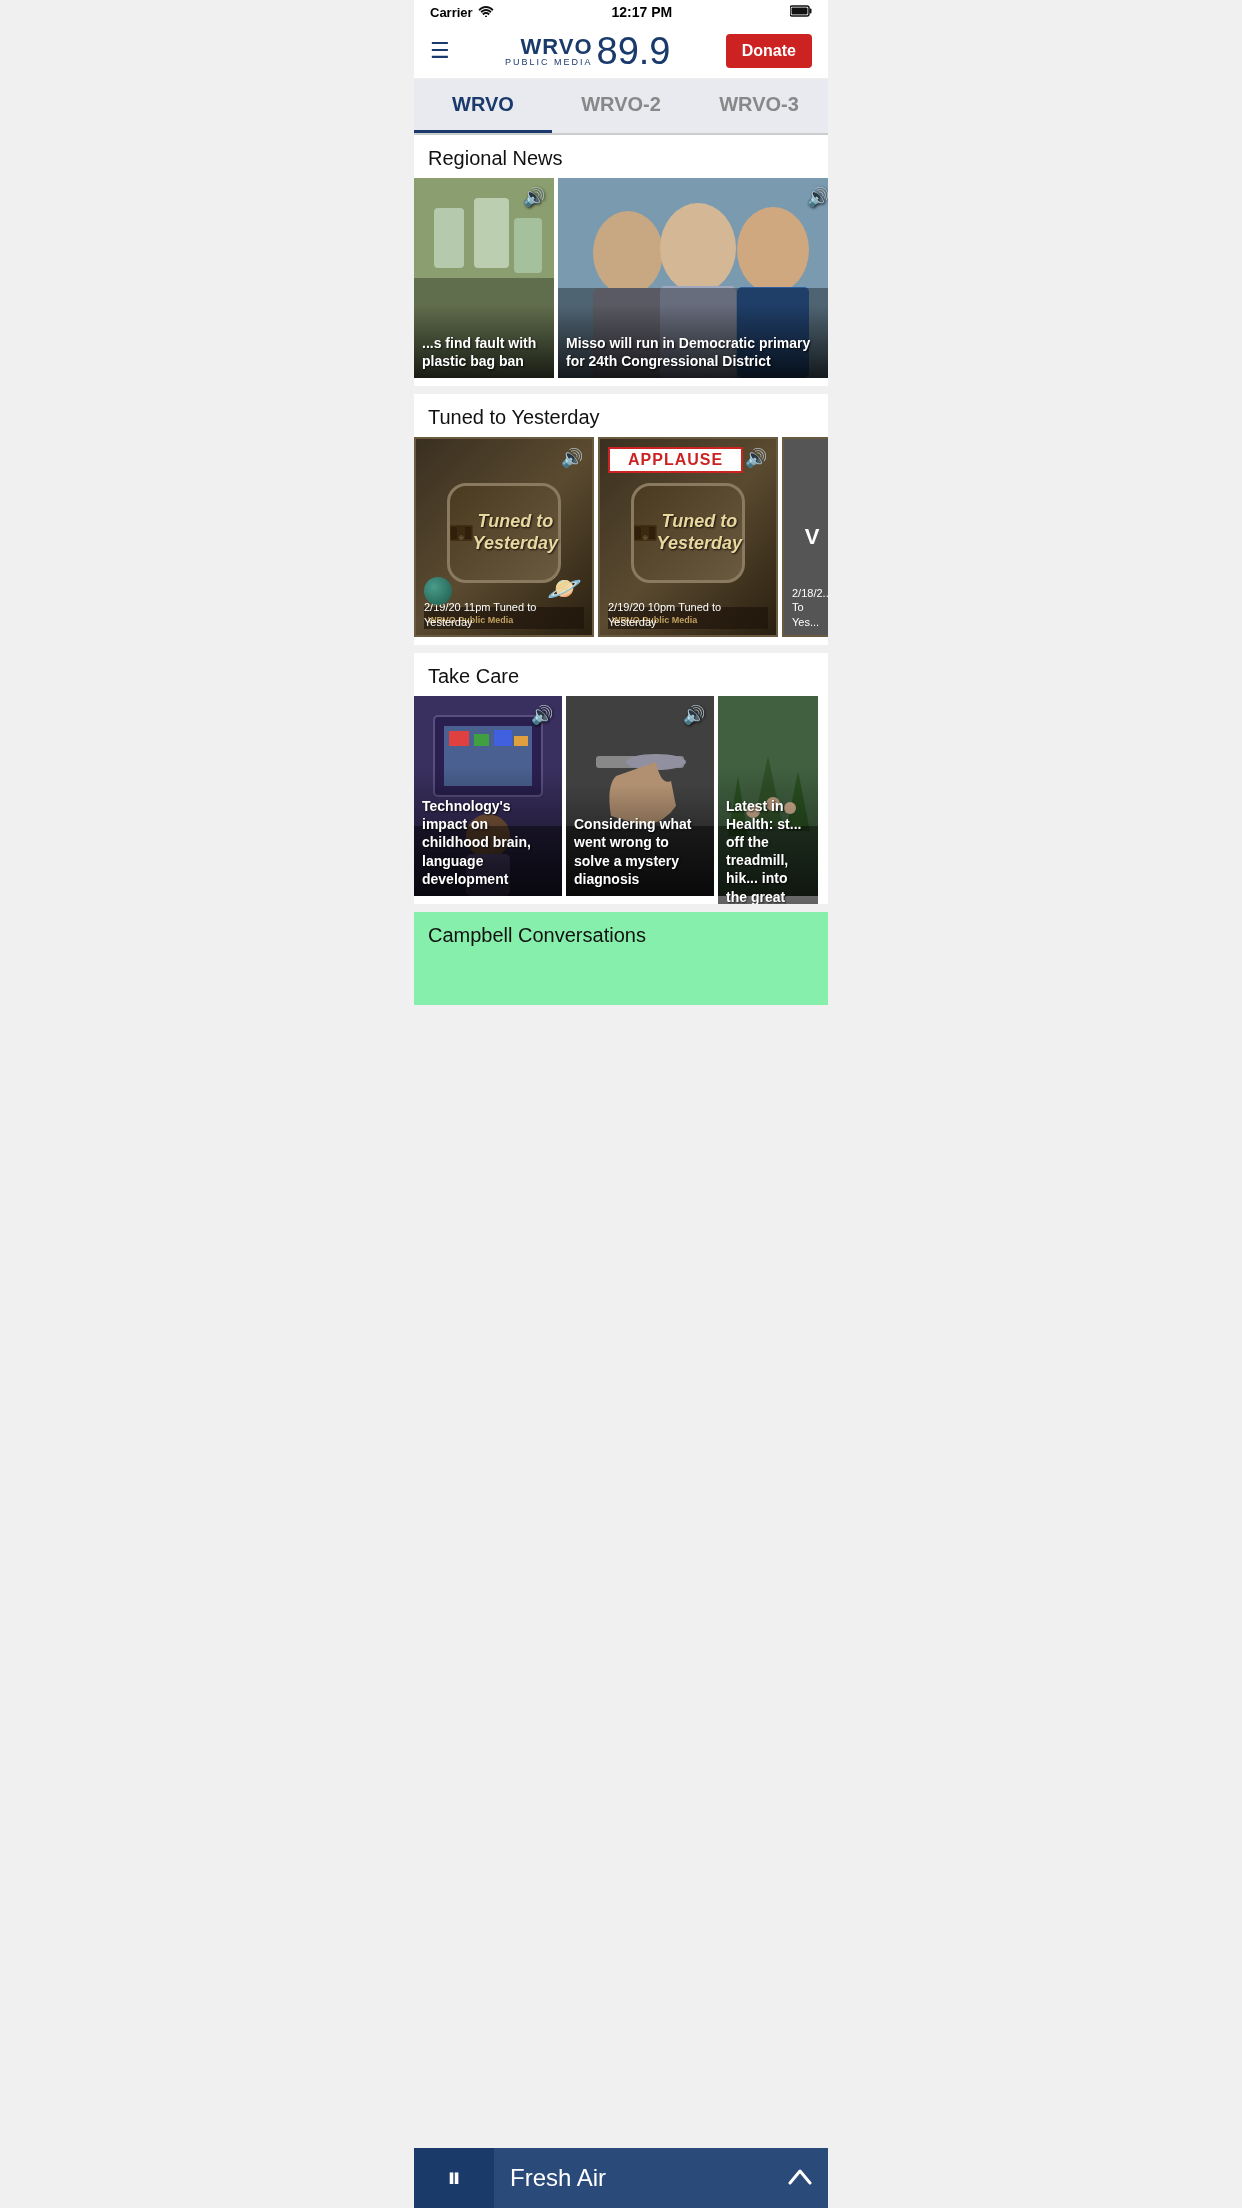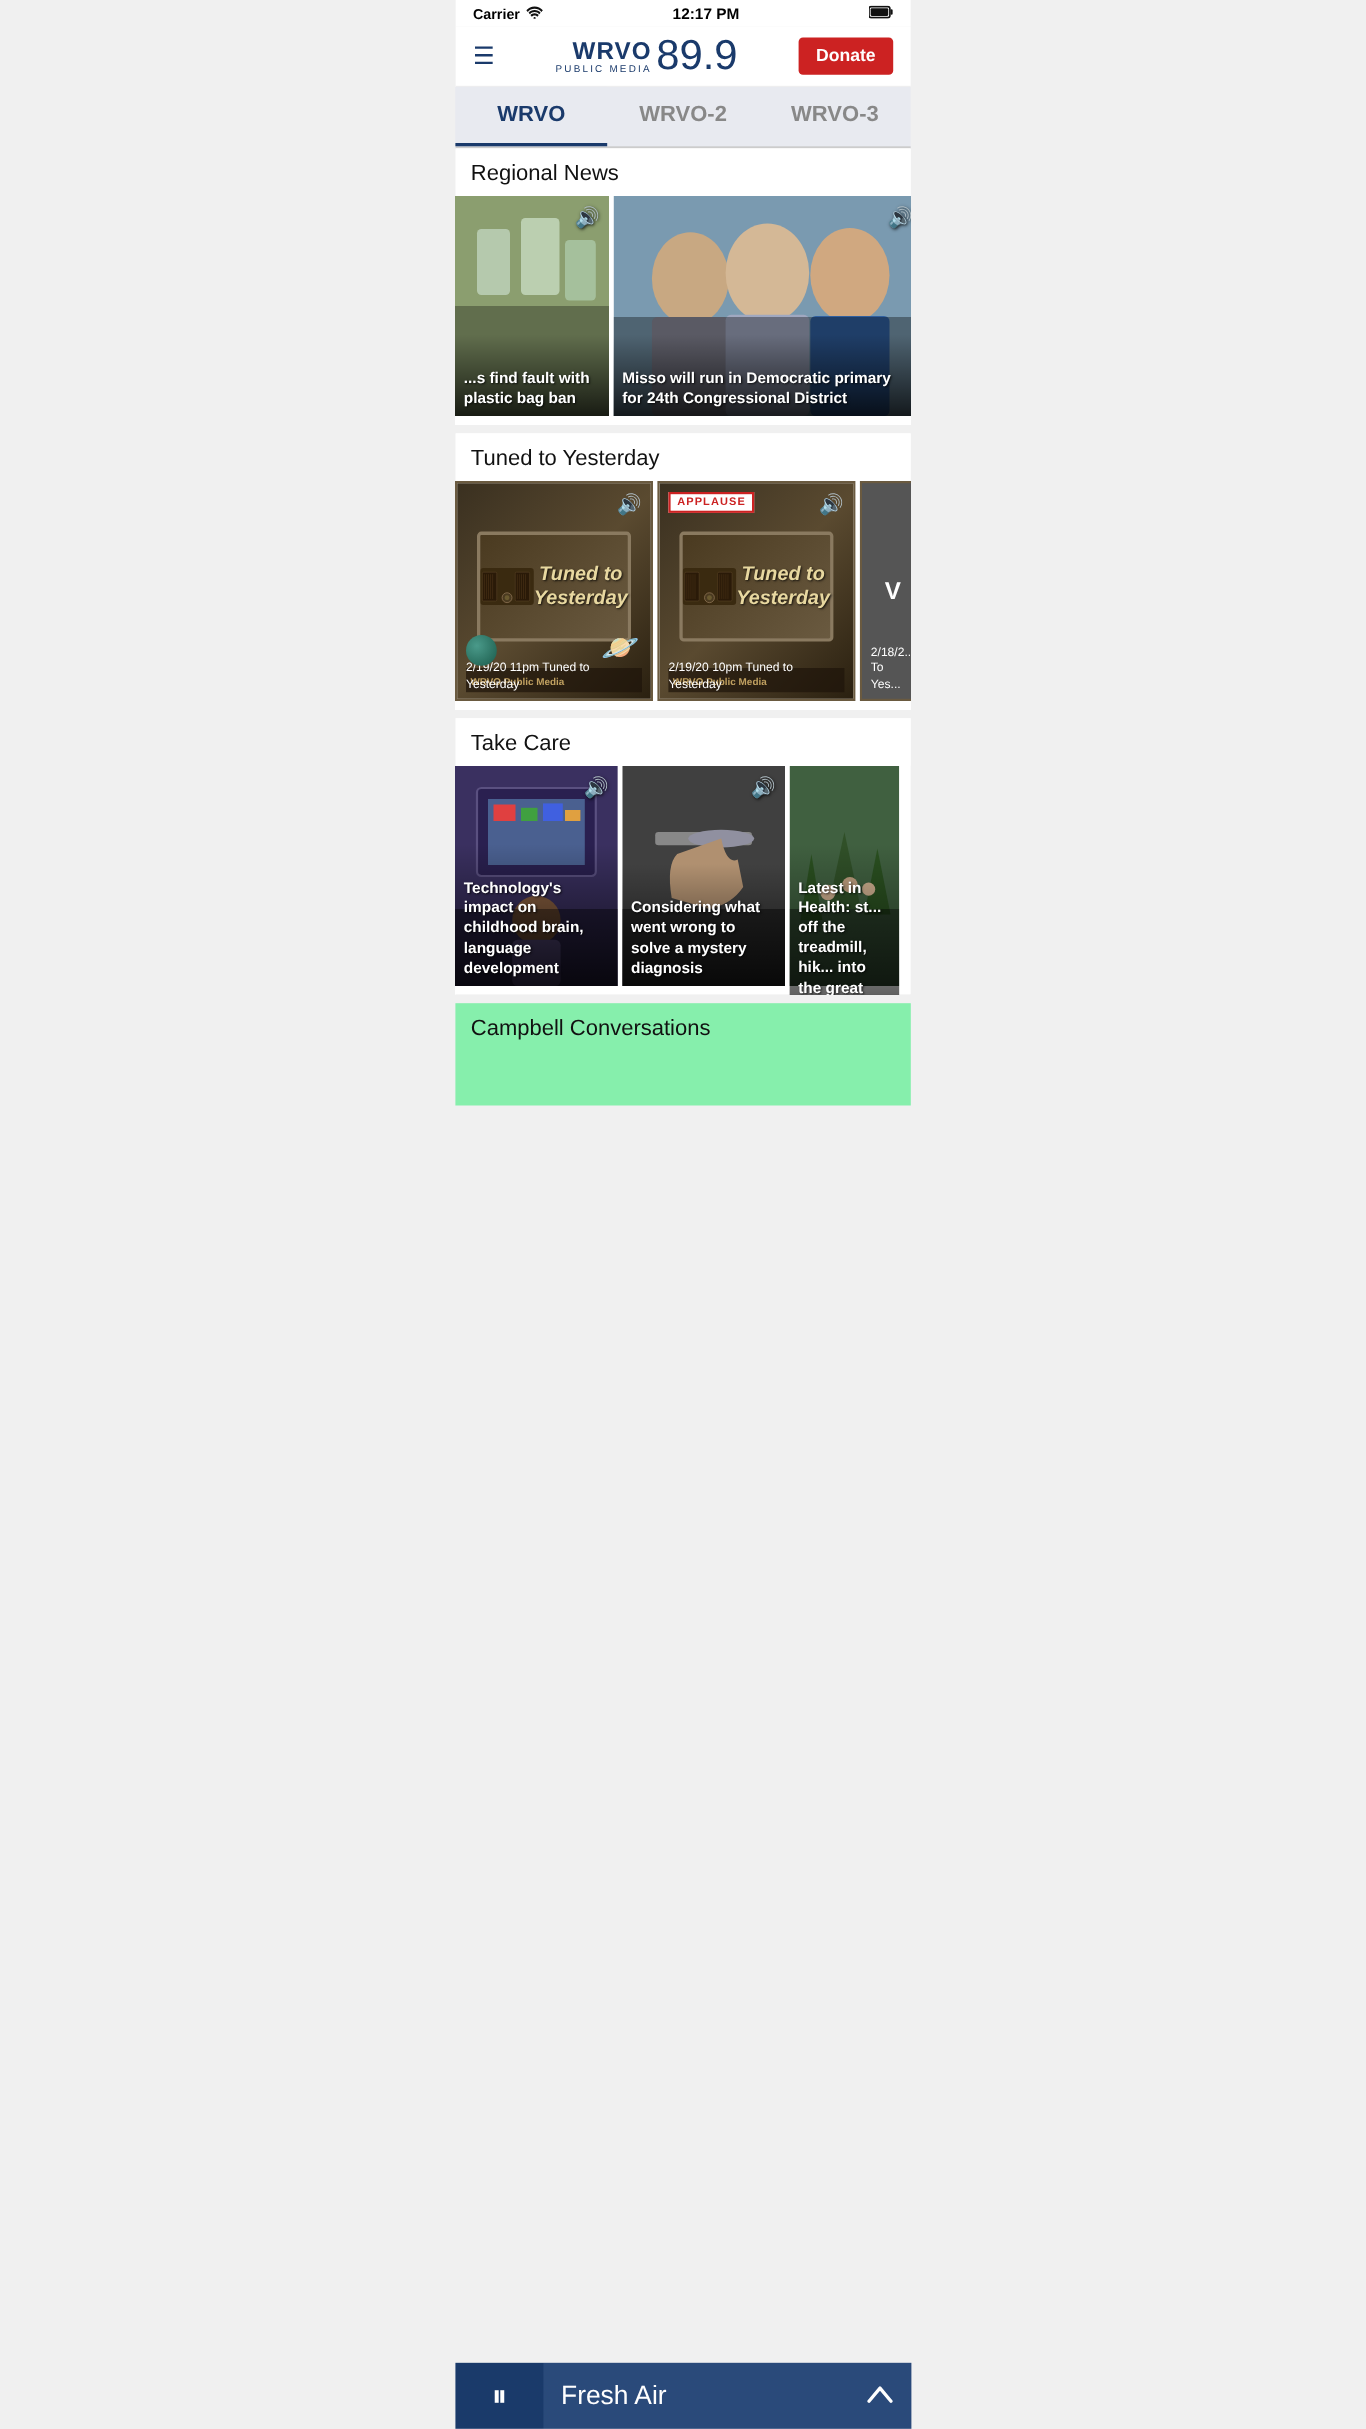--- a/index.html
+++ b/index.html
@@ -154,25 +154,25 @@
       height: 100%;
       background: linear-gradient(135deg, #3a3020 0%, #5a4a30 50%, #2a2010 100%);
       display: flex;
       flex-direction: column;
       align-items: center;
       justify-content: center;
       position: relative;
       border: 2px solid #6a5a40;
     }
     .radio-graphic {
-      width: 140px;
+      width: 114px;
       height: 100px;
       background: linear-gradient(135deg, #4a3a20 0%, #6a5a40 100%);
       border: 3px solid #8a7a60;
-      border-radius: 4px;
+      border-radius: 19px;
       display: flex;
       align-items: center;
       justify-content: center;
       position: relative;
       margin-bottom: 8px;
     }
     .radio-title {
       color: #e8d8a0;
       font-size: 18px;
       font-weight: 900;
@@ -197,22 +197,22 @@
       right: 8px;
       color: white;
       font-size: 18px;
     }
     .applause-badge {
       position: absolute;
       top: 8px;
       left: 8px;
       background: white;
       border: 2px solid #cc2222;
-      padding: 2px 6px;
-      font-size: 10px;
+      padding: 2px 18px;
+      font-size: 16px;
       font-weight: 900;
       color: #cc2222;
       letter-spacing: 1px;
     }
     .planet-decoration {
       position: absolute;
       bottom: 30px;
       right: 10px;
       font-size: 28px;
     }

